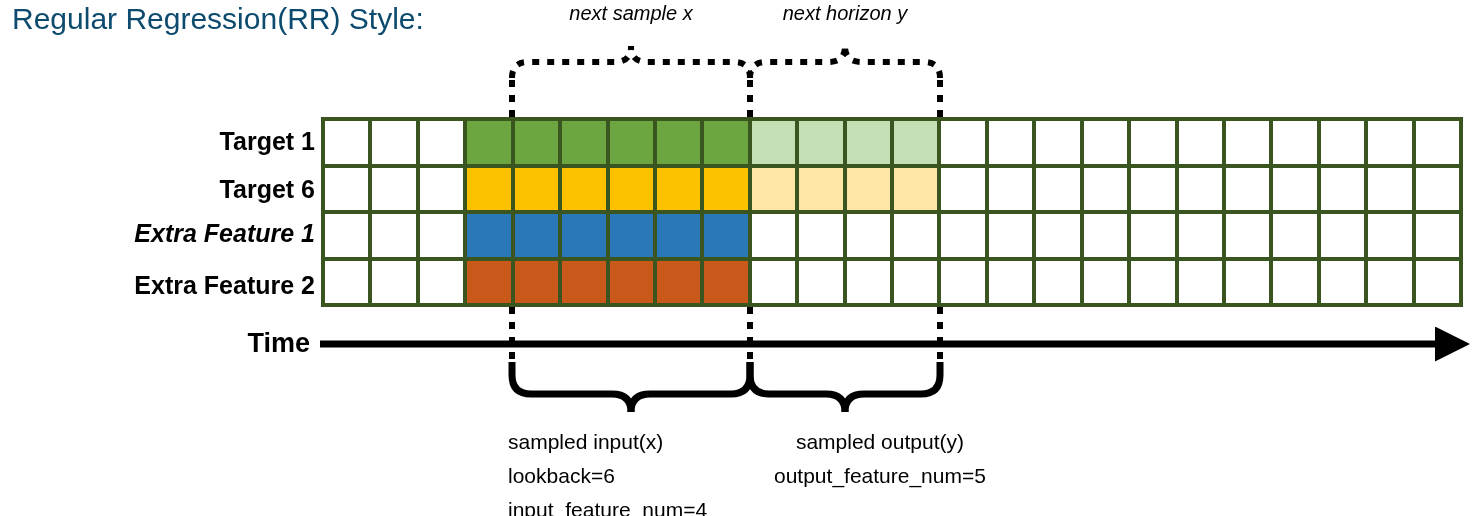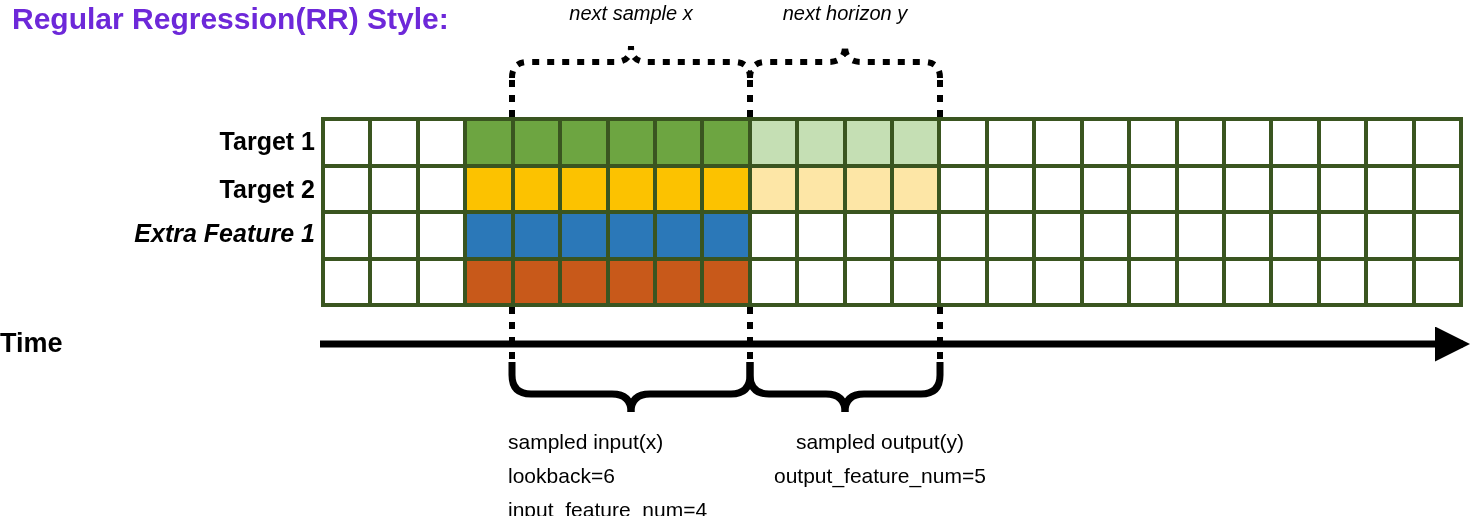--- a/index.html
+++ b/index.html
@@ -6,21 +6,21 @@
   body{
     width:1476px;height:516px;background:#ffffff;
     font-family:"Liberation Sans", sans-serif;
     position:relative;overflow:hidden;
   }
   #stage{position:absolute;left:0;top:0;width:1476px;height:516px;}
 
   
   #title{
     position:absolute;left:12px;top:2px;
-    font-size:30px;font-weight:700;color:#6d28d9;
+    font-size:30px;font-weight:400;color:#0c4a6e;
     letter-spacing:0px;white-space:nowrap;
   }
 
   
   .row-label{
     position:absolute;right:0;width:300px;text-align:right;
     font-size:25px;font-weight:700;color:#000;white-space:nowrap;
   }
   #labels{position:absolute;left:5px;top:0;width:310px;height:416px;}
 
@@ -42,42 +42,43 @@
   .dot-layer{position:absolute;left:0;top:0;width:1476px;height:516px;pointer-events:none;}
 
   
   .top-cap{
     position:absolute;font-size:20px;font-style:italic;font-weight:400;
     color:#000;white-space:nowrap;text-align:center;
   }
 
   
   #time-text{
-    position:absolute;left:0;top:328px;width:310px;text-align:left;
+    position:absolute;left:0;top:328px;width:310px;text-align:right;
     font-size:27px;font-weight:700;color:#000;
   }
 
   
   .bot-cap{
     position:absolute;font-size:21px;font-weight:400;color:#000;
     line-height:26px;white-space:nowrap;
   }
   .bot-cap div{white-space:nowrap;margin-top:8px;}
 </style>
 </head>
 <body>
 
 <div id="stage">
 
   <div id="title">Regular Regression(RR) Style:</div>
 
   <div id="labels">
     <div class="row-label" style="top:127px;">Target 1</div>
-    <div class="row-label" style="top:175px;">Target 2</div>
+    <div class="row-label" style="top:175px;">Target 6</div>
     <div class="row-label" style="top:219px;font-style:italic;">Extra Feature 1</div>
+    <div class="row-label" style="top:271px;">Extra Feature 2</div>
   </div>
 
   <div id="grid">
       <div class="cell" style="background: rgb(255, 255, 255);"></div>
       <div class="cell" style="background: rgb(255, 255, 255);"></div>
       <div class="cell" style="background: rgb(255, 255, 255);"></div>
       <div class="cell" style="background: rgb(109, 165, 65);"></div>
       <div class="cell" style="background: rgb(109, 165, 65);"></div>
       <div class="cell" style="background: rgb(109, 165, 65);"></div>
       <div class="cell" style="background: rgb(109, 165, 65);"></div>

